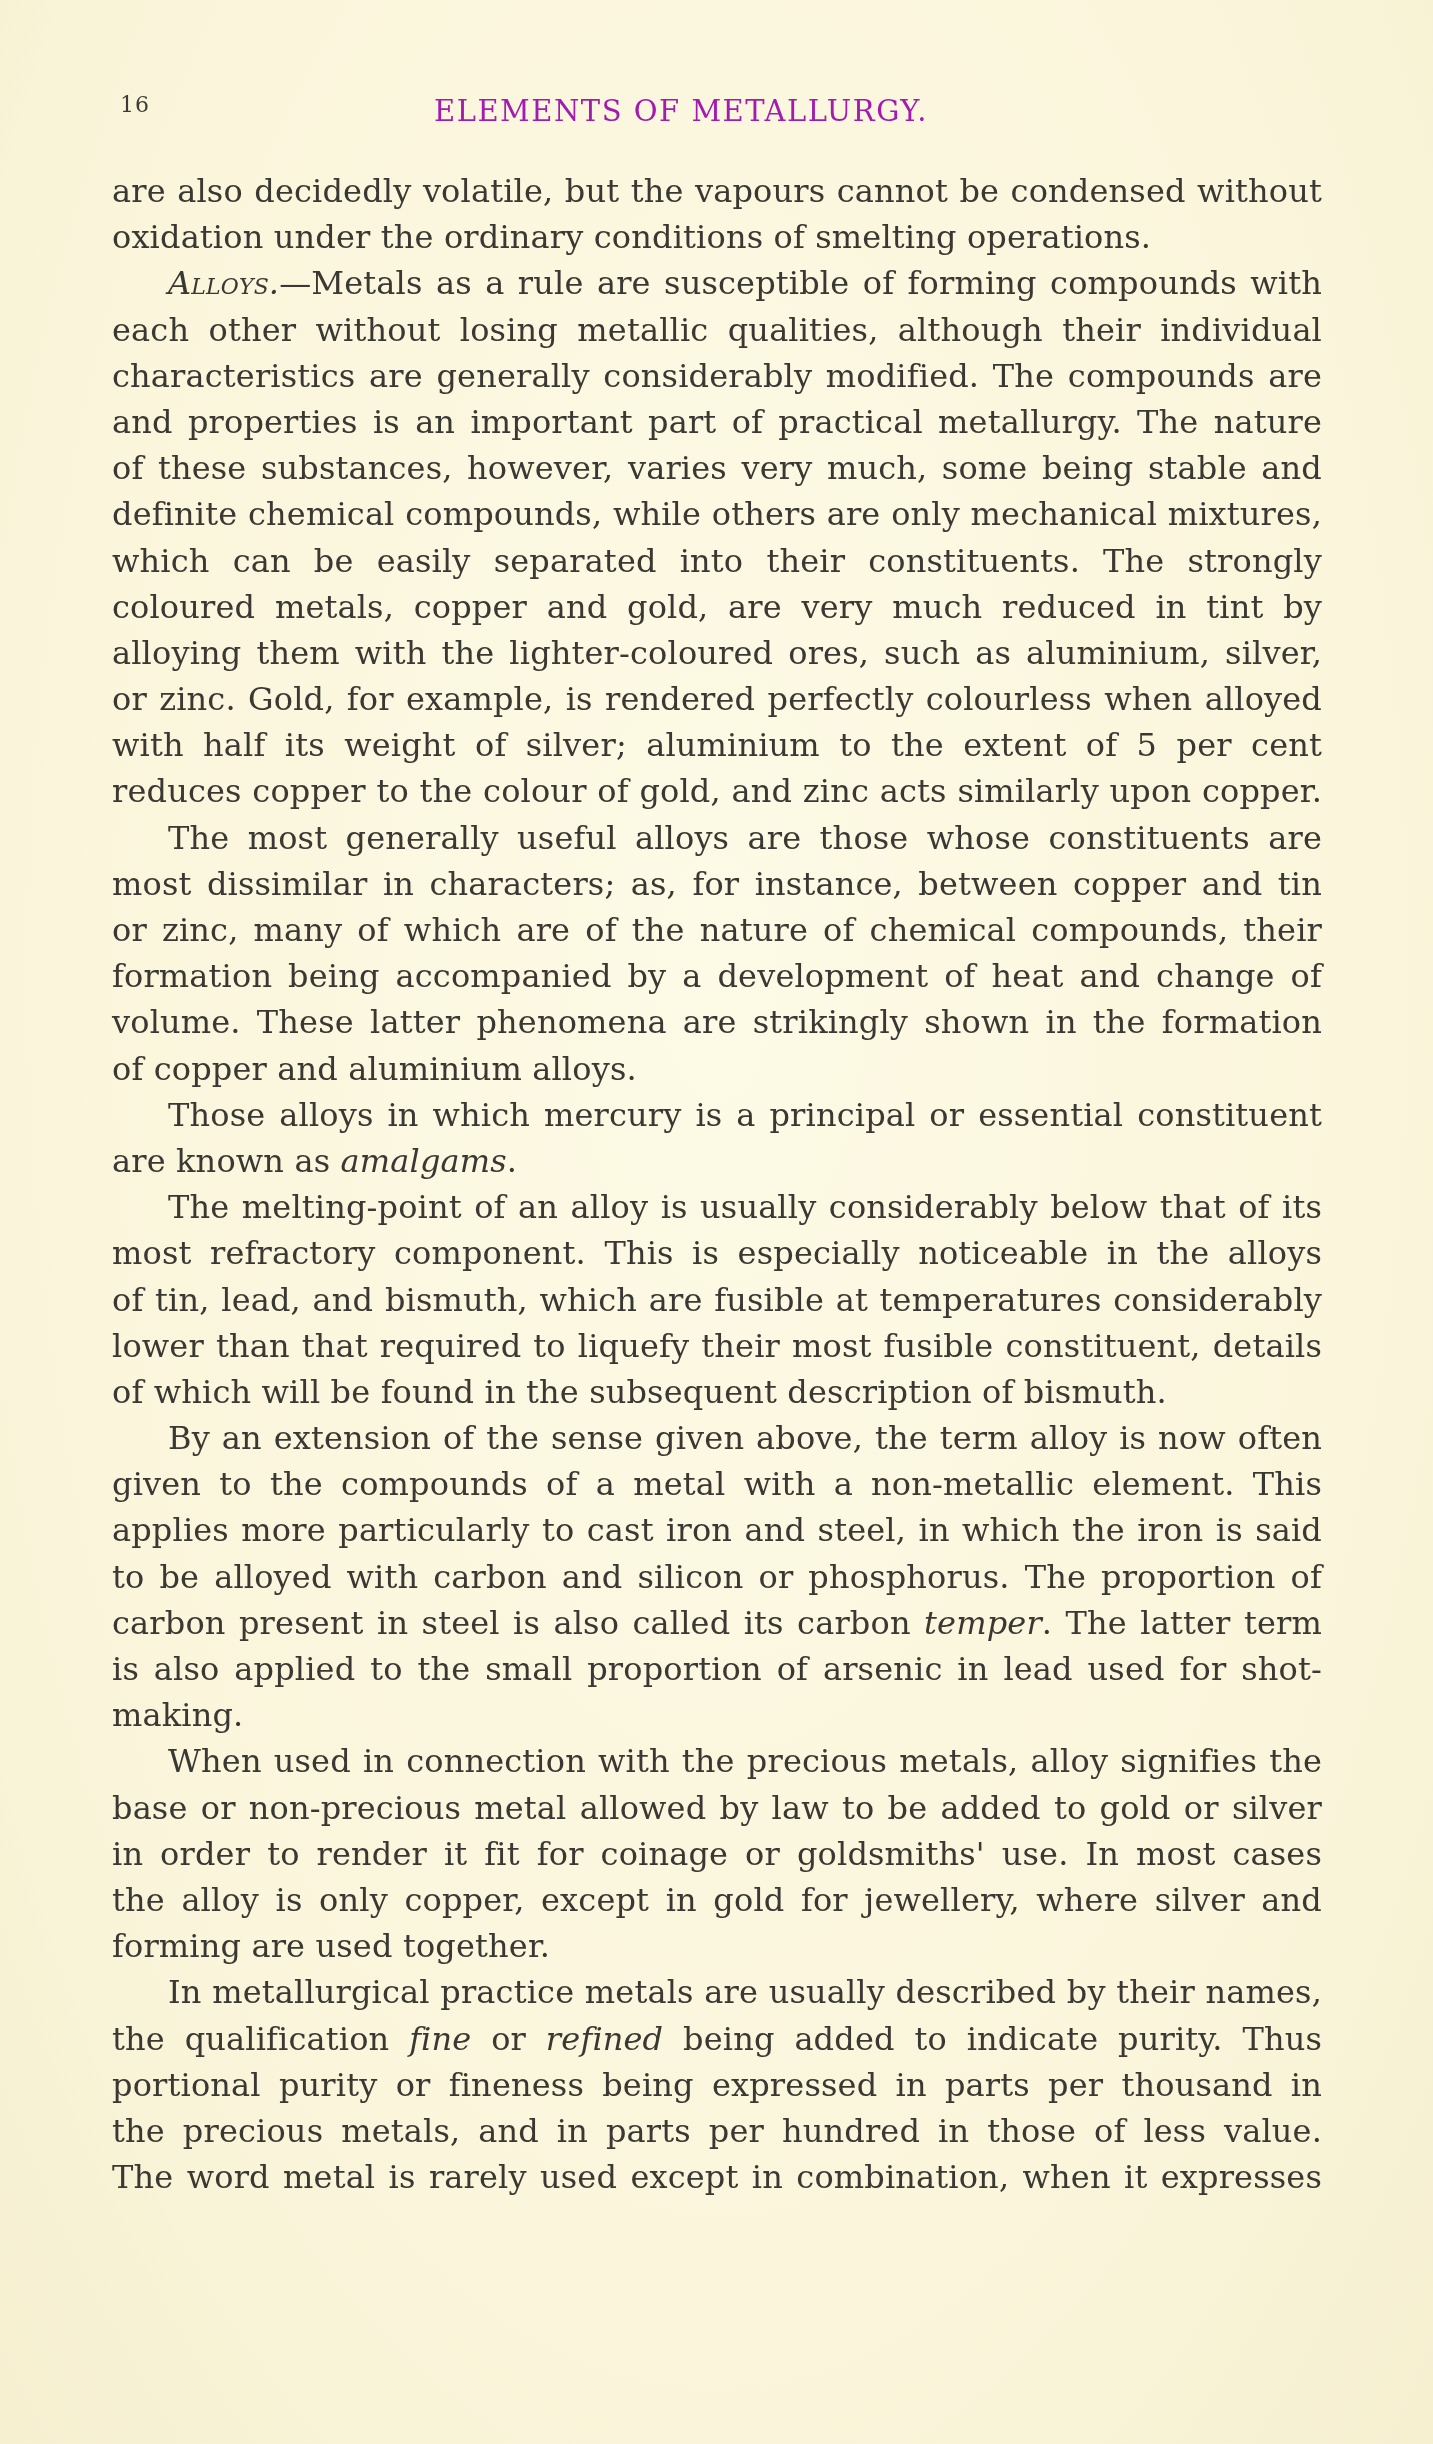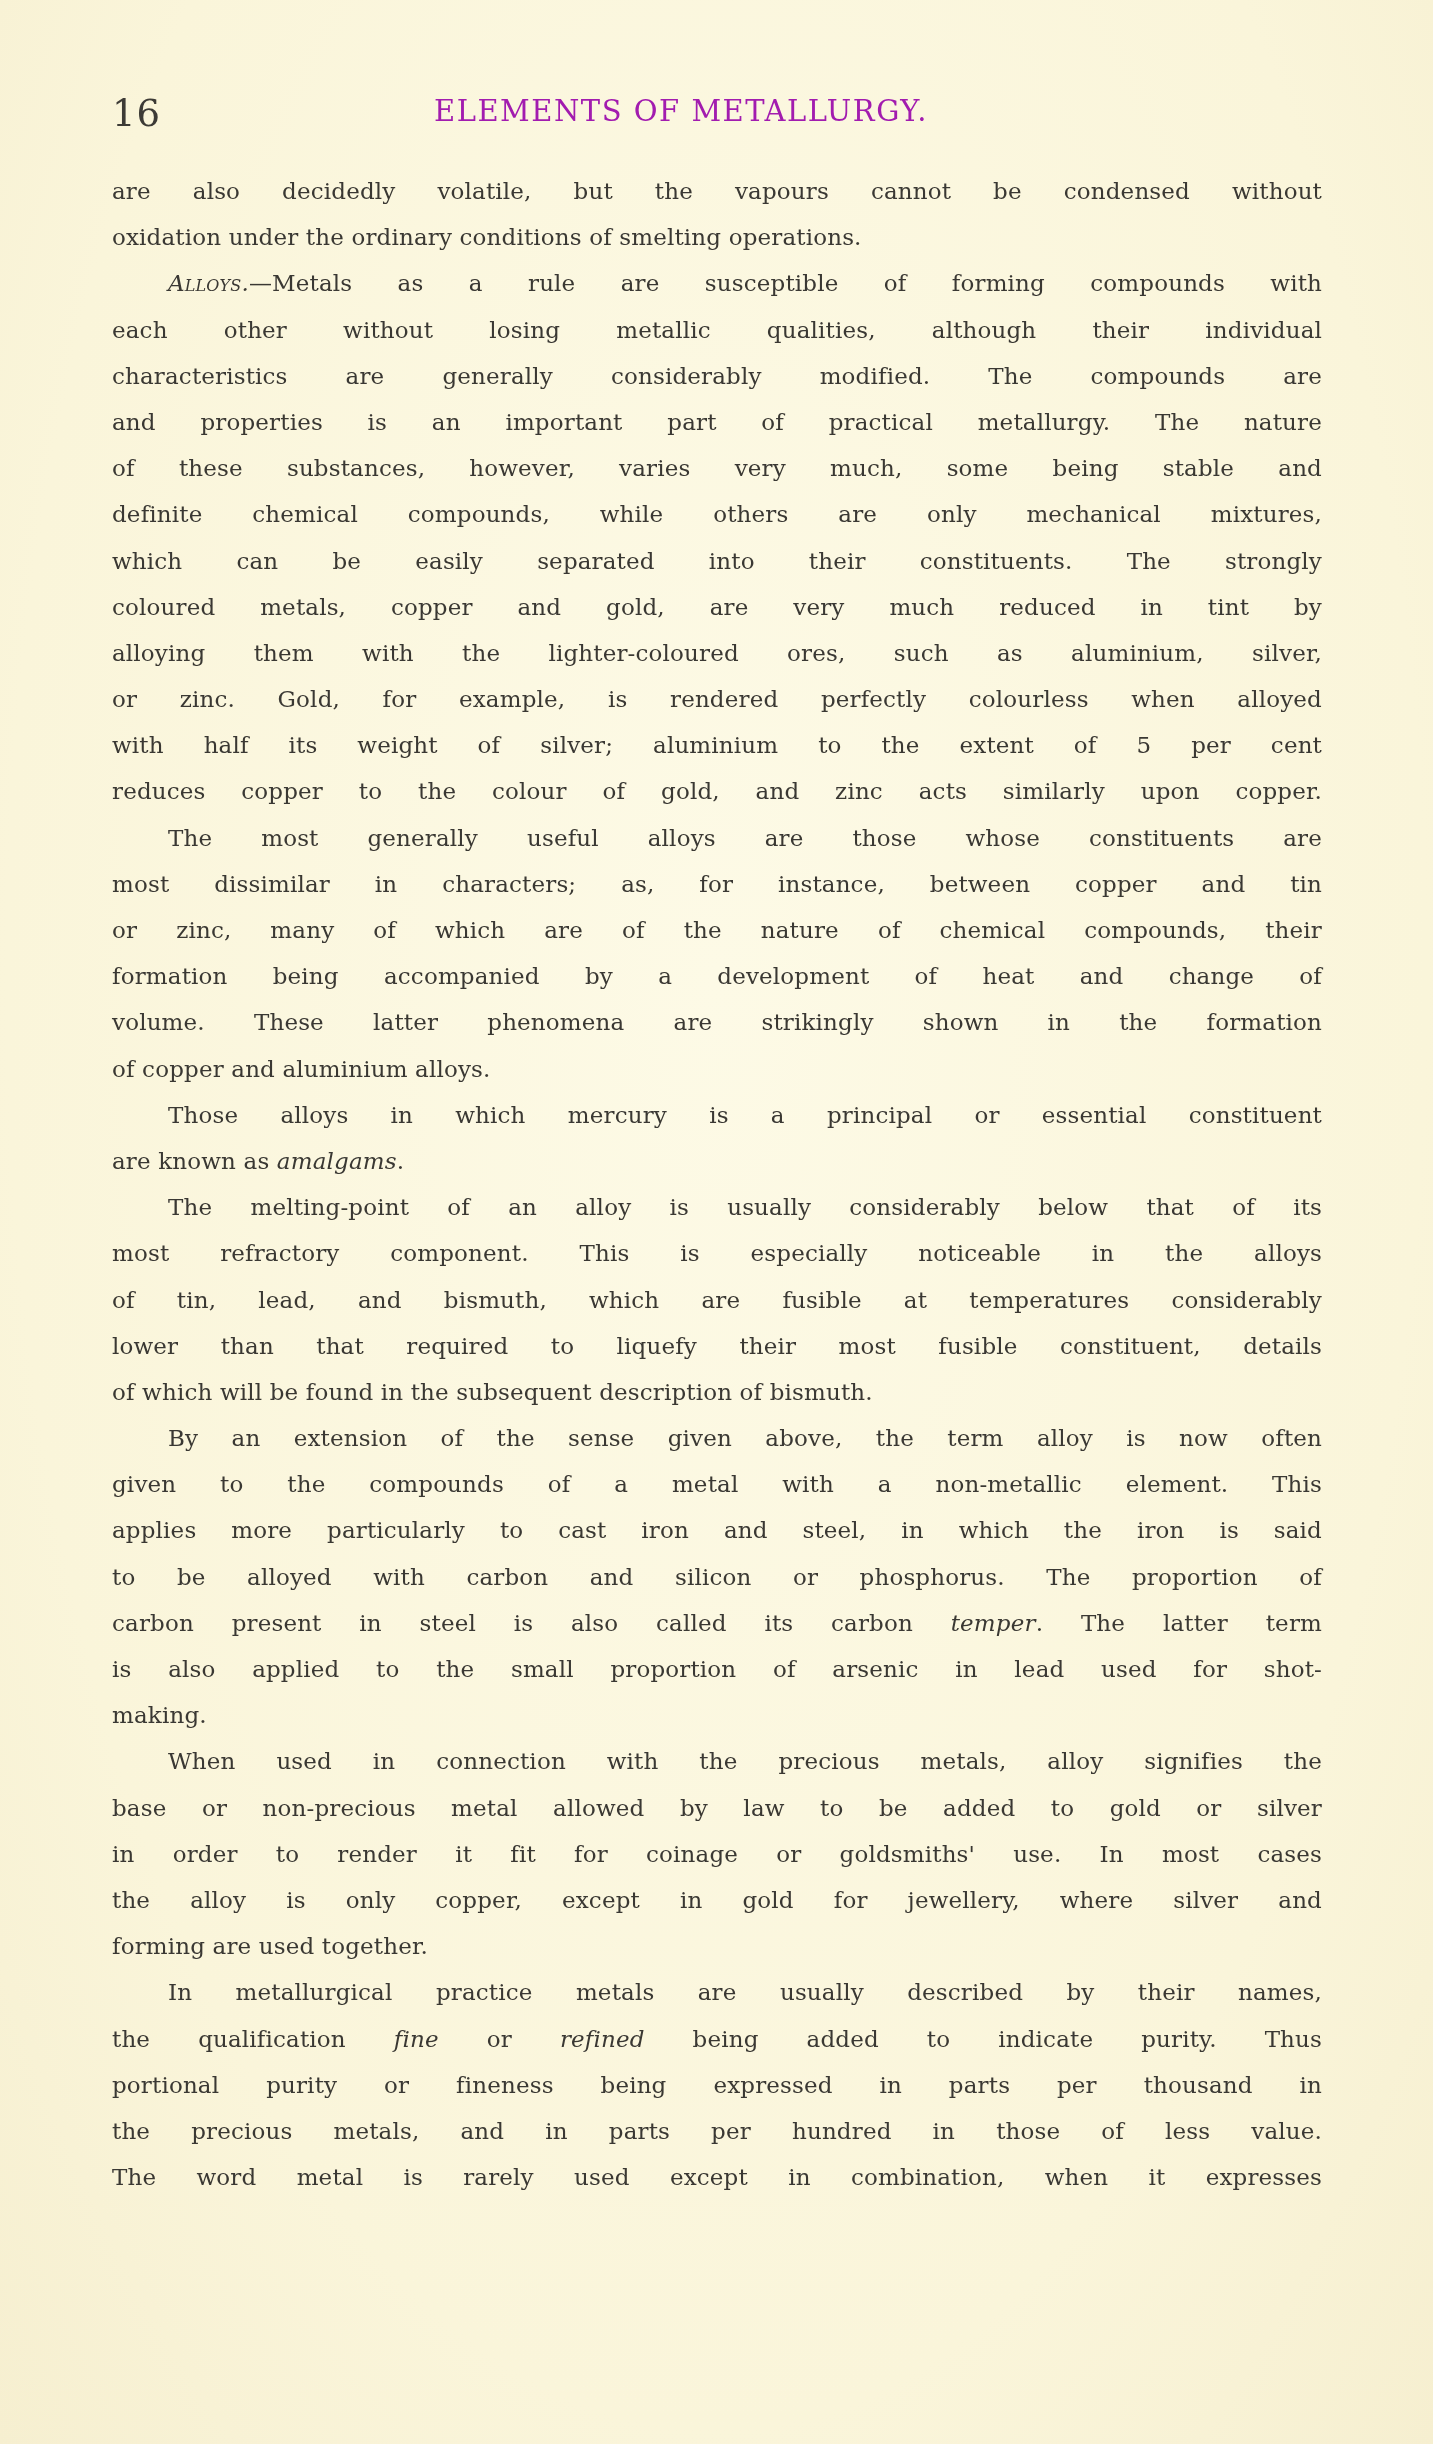--- a/index.html
+++ b/index.html
@@ -24,23 +24,23 @@
     }
     .running-head {
       position: absolute;
       top: 92px;
       left: 0;
       width: 1210px;
       height: 40px;
     }
     .page-number {
       position: absolute;
-      left: 0;
+      left: 8px;
       top: 0;
-      font-size: 37px;
+      font-size: 22px;
       letter-spacing: 1px;
       color: #3d3b36;
     }
     .running-title {
       position: absolute;
       left: 322px;
       top: 2px;
       font-size: 29px;
       letter-spacing: 1.5px;
       color: #a21caf;
@@ -48,21 +48,21 @@
     .body-text {
       position: absolute;
       top: 168px;
       left: 0;
       width: 1210px;
     }
     .line {
       display: block;
       height: 46.2px;
       line-height: 46.2px;
-      font-size: 23px;
+      font-size: 32px;
       white-space: nowrap;
       text-align: justify;
       text-align-last: justify;
       letter-spacing: 0.15px;
     }
     .line.last {
       text-align-last: left;
     }
     .line.indent {
       padding-left: 56px;

